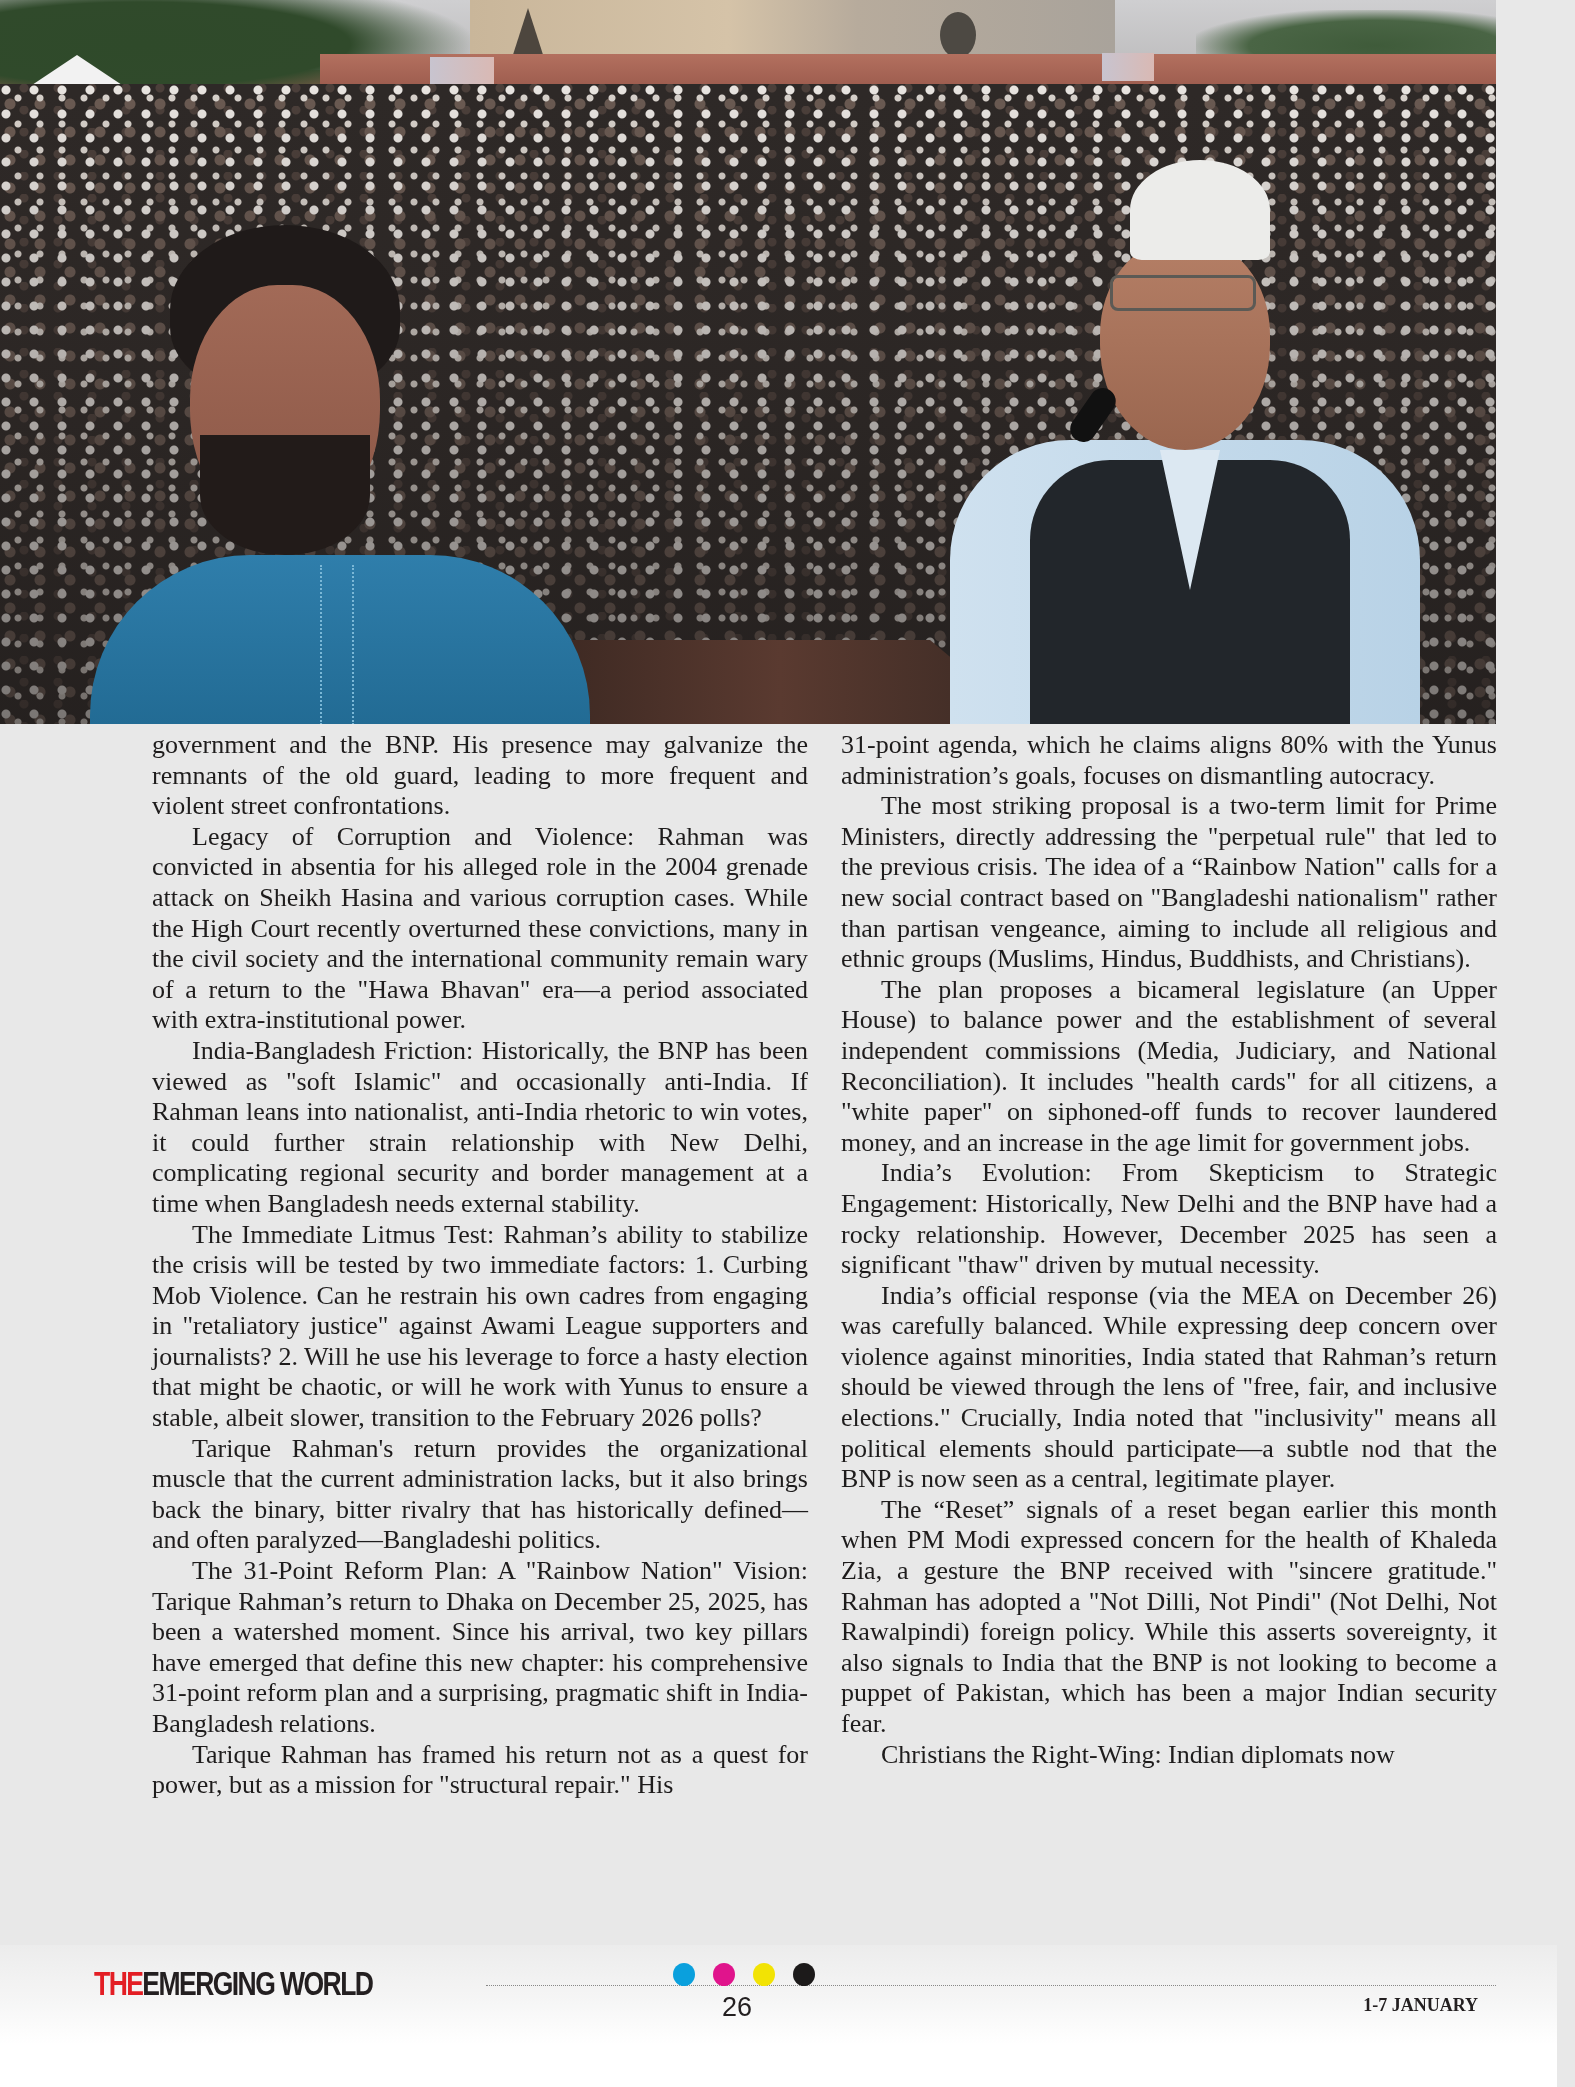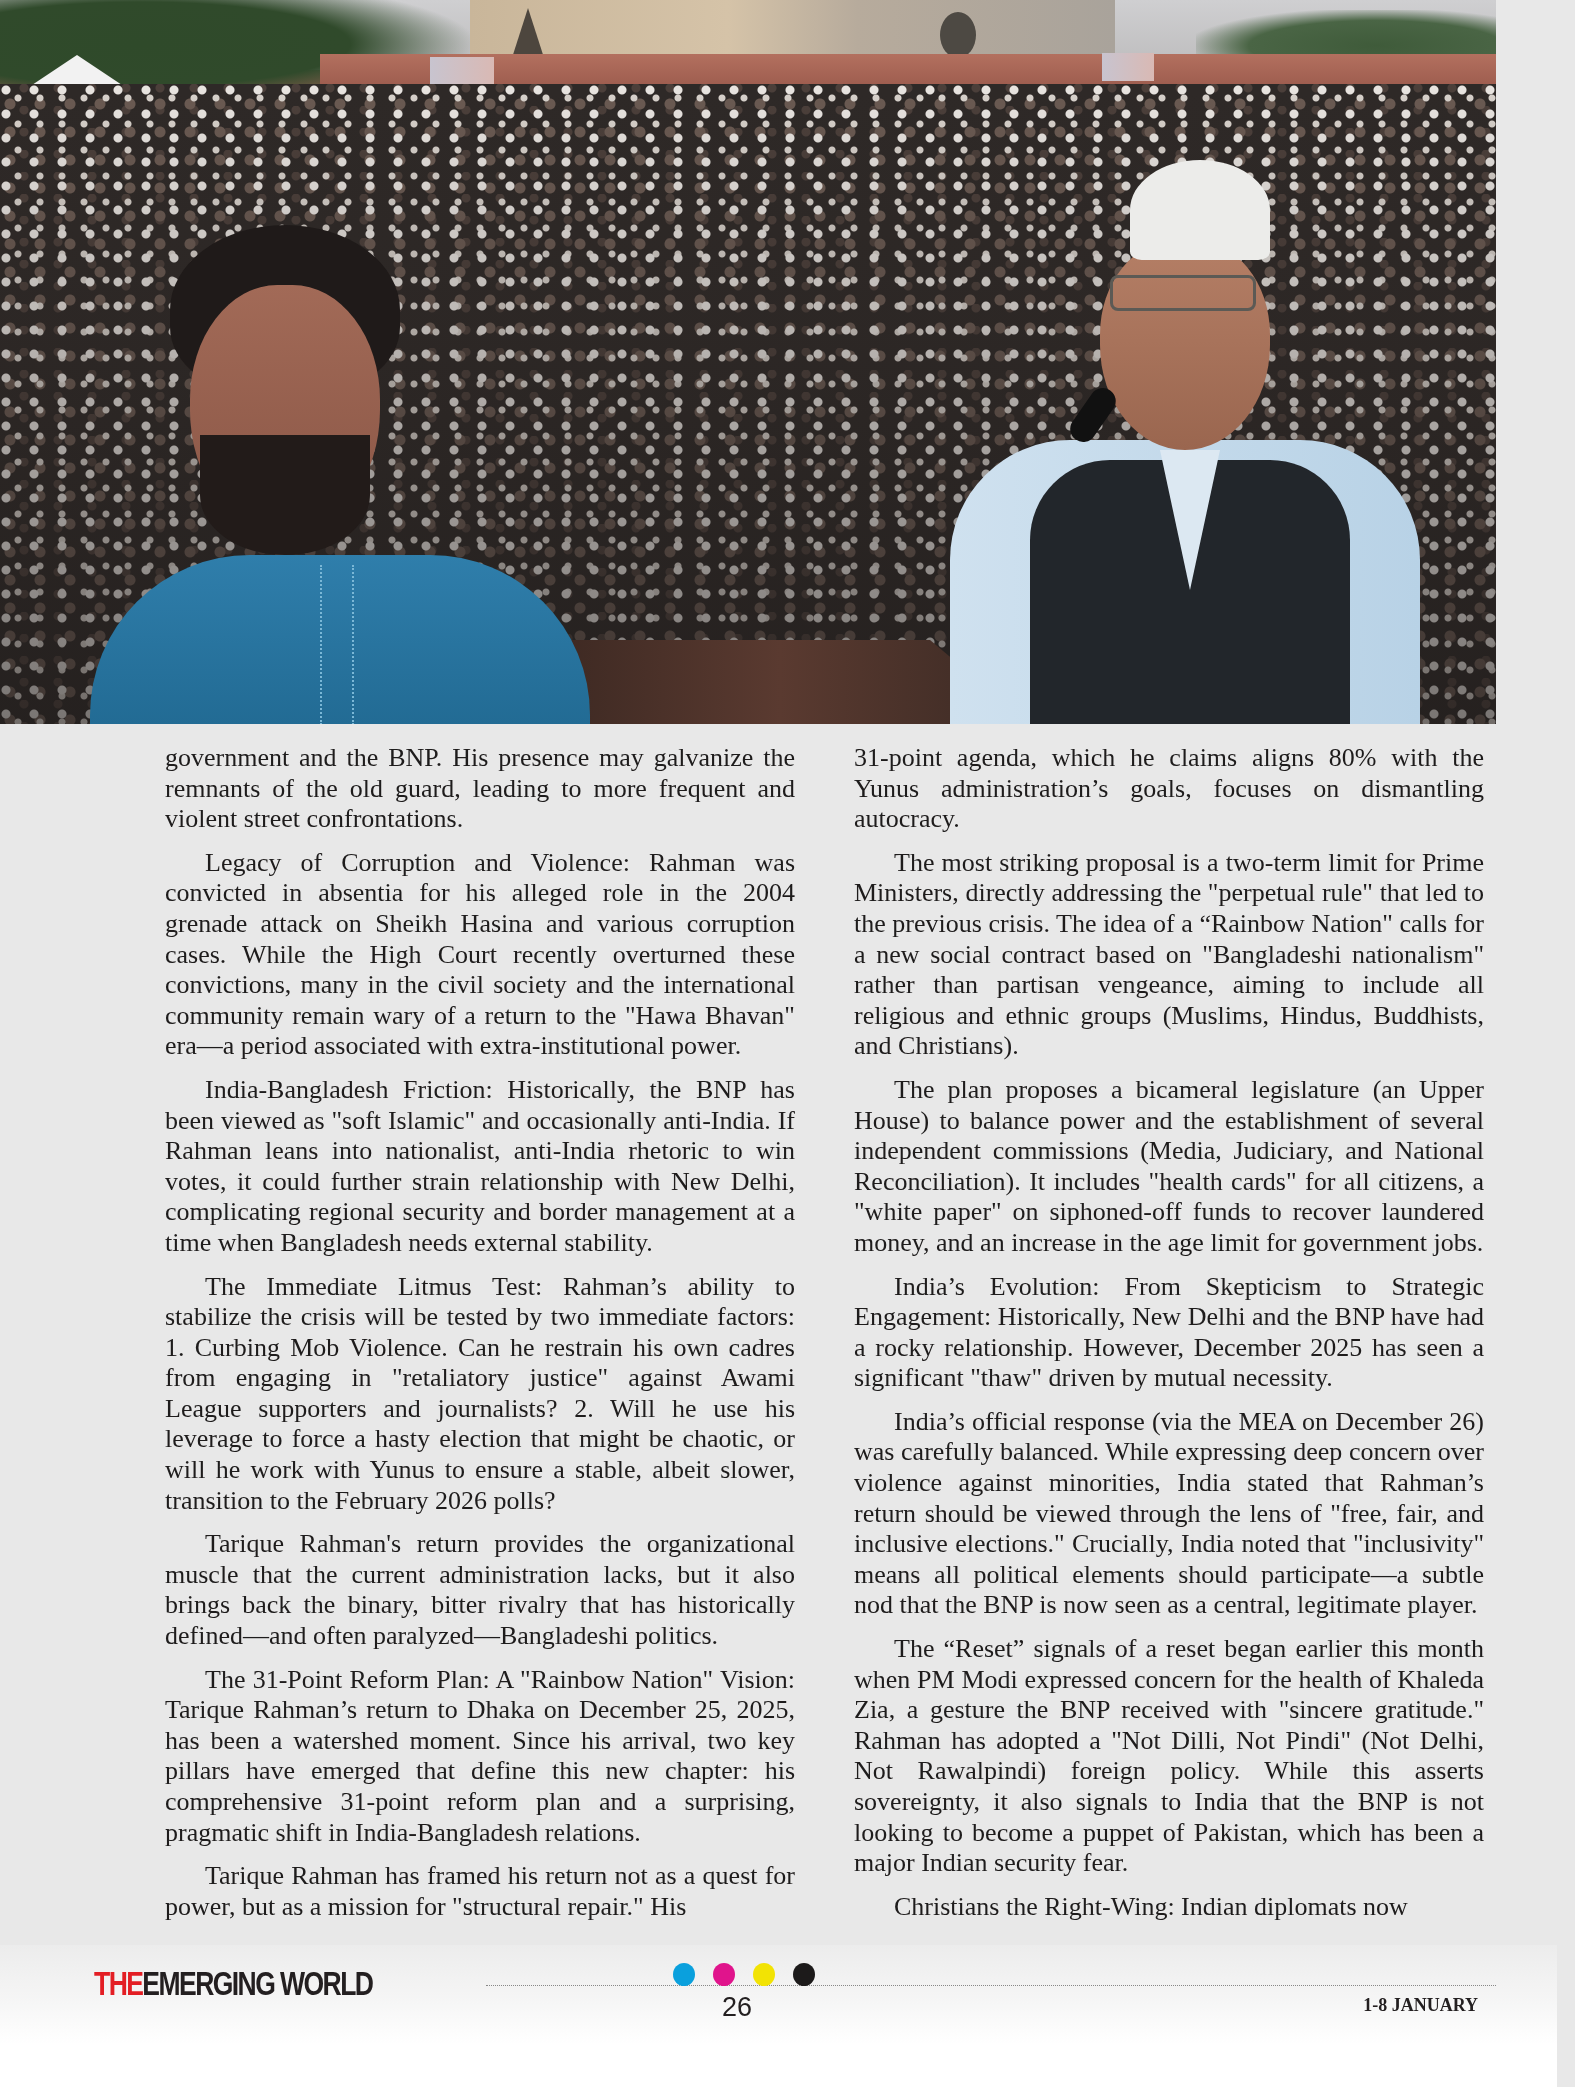--- a/index.html
+++ b/index.html
@@ -57,21 +57,21 @@
   .hero .person-right .vest { position:absolute; left:100px; top:300px; width:320px; height:264px; border-radius:80px 80px 0 0; background:#22262b; }
   .hero .person-right .collar { position:absolute; left:230px; top:290px; width:60px; height:140px; background:#dce8f2; clip-path: polygon(0 0,100% 0,50% 100%); }
 
   .col {
     position: absolute; top: 730px; width: 656px;
     font-size: 26px; line-height: 30.6px;
     text-align: justify; hyphens: manual;
   }
   .col-left { left: 152px; }
   .col-right { left: 841px; }
-  .col p { margin: 13px; text-indent: 40px; }
+  .col p { margin: 0; text-indent: 40px; }
   .col p.cont { text-indent: 0; }
   .col b { font-weight: normal; }
 
   .footer {
     position:absolute; left:0; top:1945px; width:1557px; height:142px;
     background: linear-gradient(180deg,#ececec 0%,#f6f6f6 40%,#ffffff 70%);
   }
   .logo {
     position:absolute; left:94px; top:19px;
     font-family: "Liberation Sans", "DejaVu Sans", sans-serif;
@@ -150,14 +150,14 @@
     <span class="the">THE</span><span class="rest">EMERGING WORLD</span>
   </div>
   <div class="rule"></div>
   <div class="dots" id="reg-dots">
       <span class="dot" style="background: rgb(10, 160, 221);"></span>
       <span class="dot" style="background: rgb(224, 20, 140);"></span>
       <span class="dot" style="background: rgb(242, 227, 4);"></span>
       <span class="dot" style="background: rgb(28, 26, 26);"></span>
     </div>
   <div class="page-num">26</div>
-  <div class="issue-date">1-8 JANUARY</div>
+  <div class="issue-date">1-7 JANUARY</div>
 </div>
 
 </body></html>

